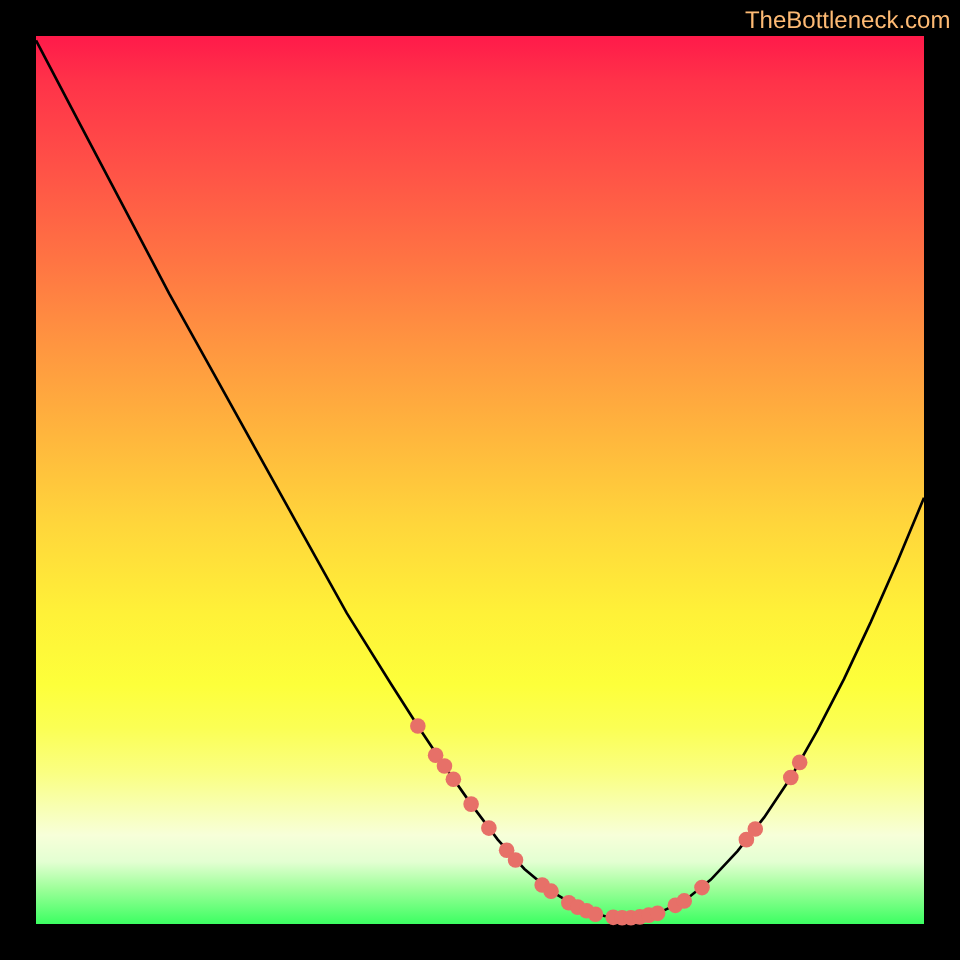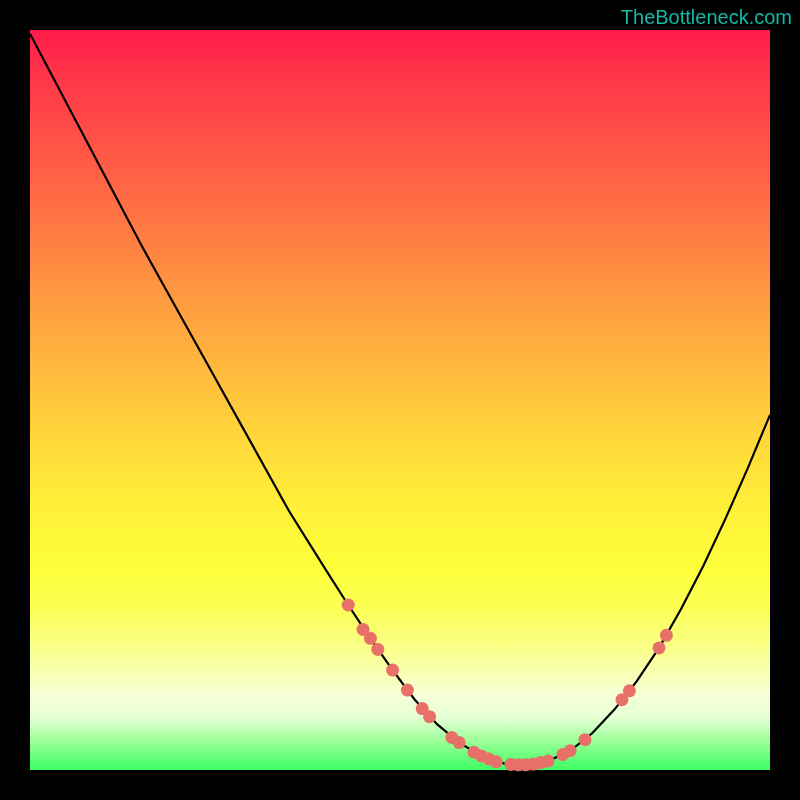--- a/index.html
+++ b/index.html
@@ -28,21 +28,21 @@
       #e3ffd2 93%,
       #9eff9a 96%,
       #3cff62 100%);
   }
   .watermark {
     position: absolute;
     top: 6px;
     right: 8px;
     font-family: Arial, Helvetica, sans-serif;
     font-size: 20px;
-    color: #14b8a6;
+    color: #fdba74;
     font-weight: 400;
     letter-spacing: 0px;
     text-align: right;
   }
   svg.curve {
     position: absolute;
     left: 30px;
     top: 30px;
     width: 740px;
     height: 740px;

